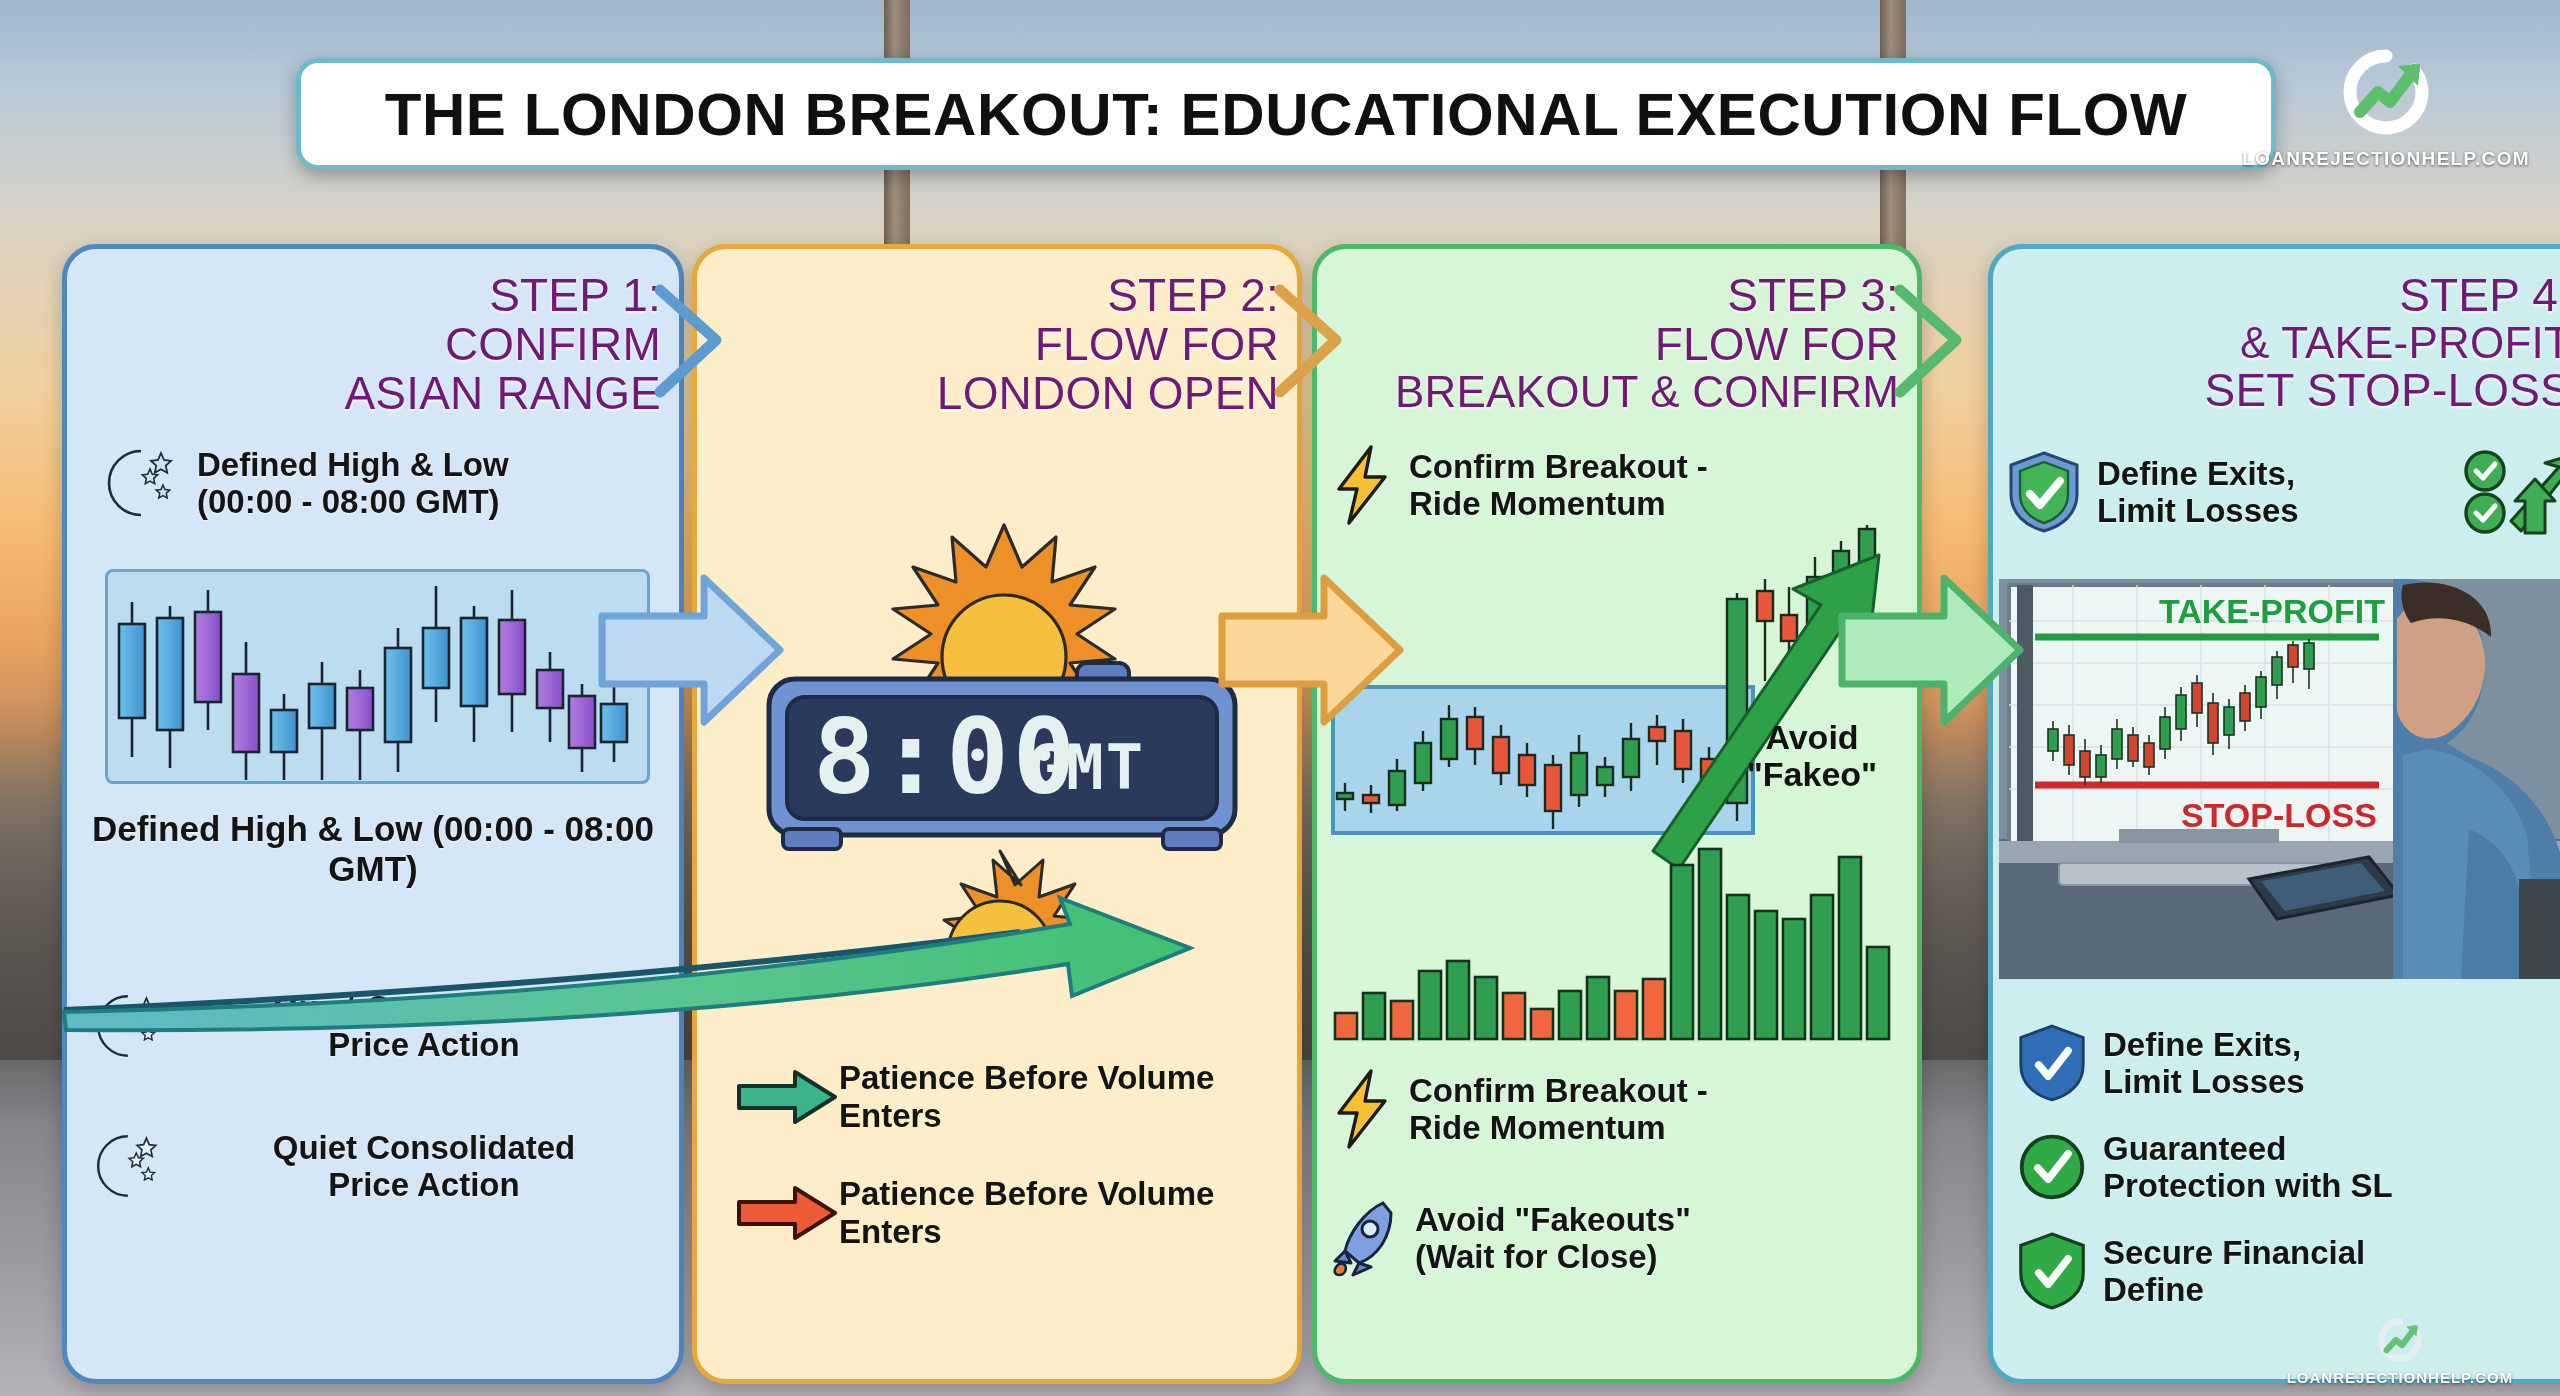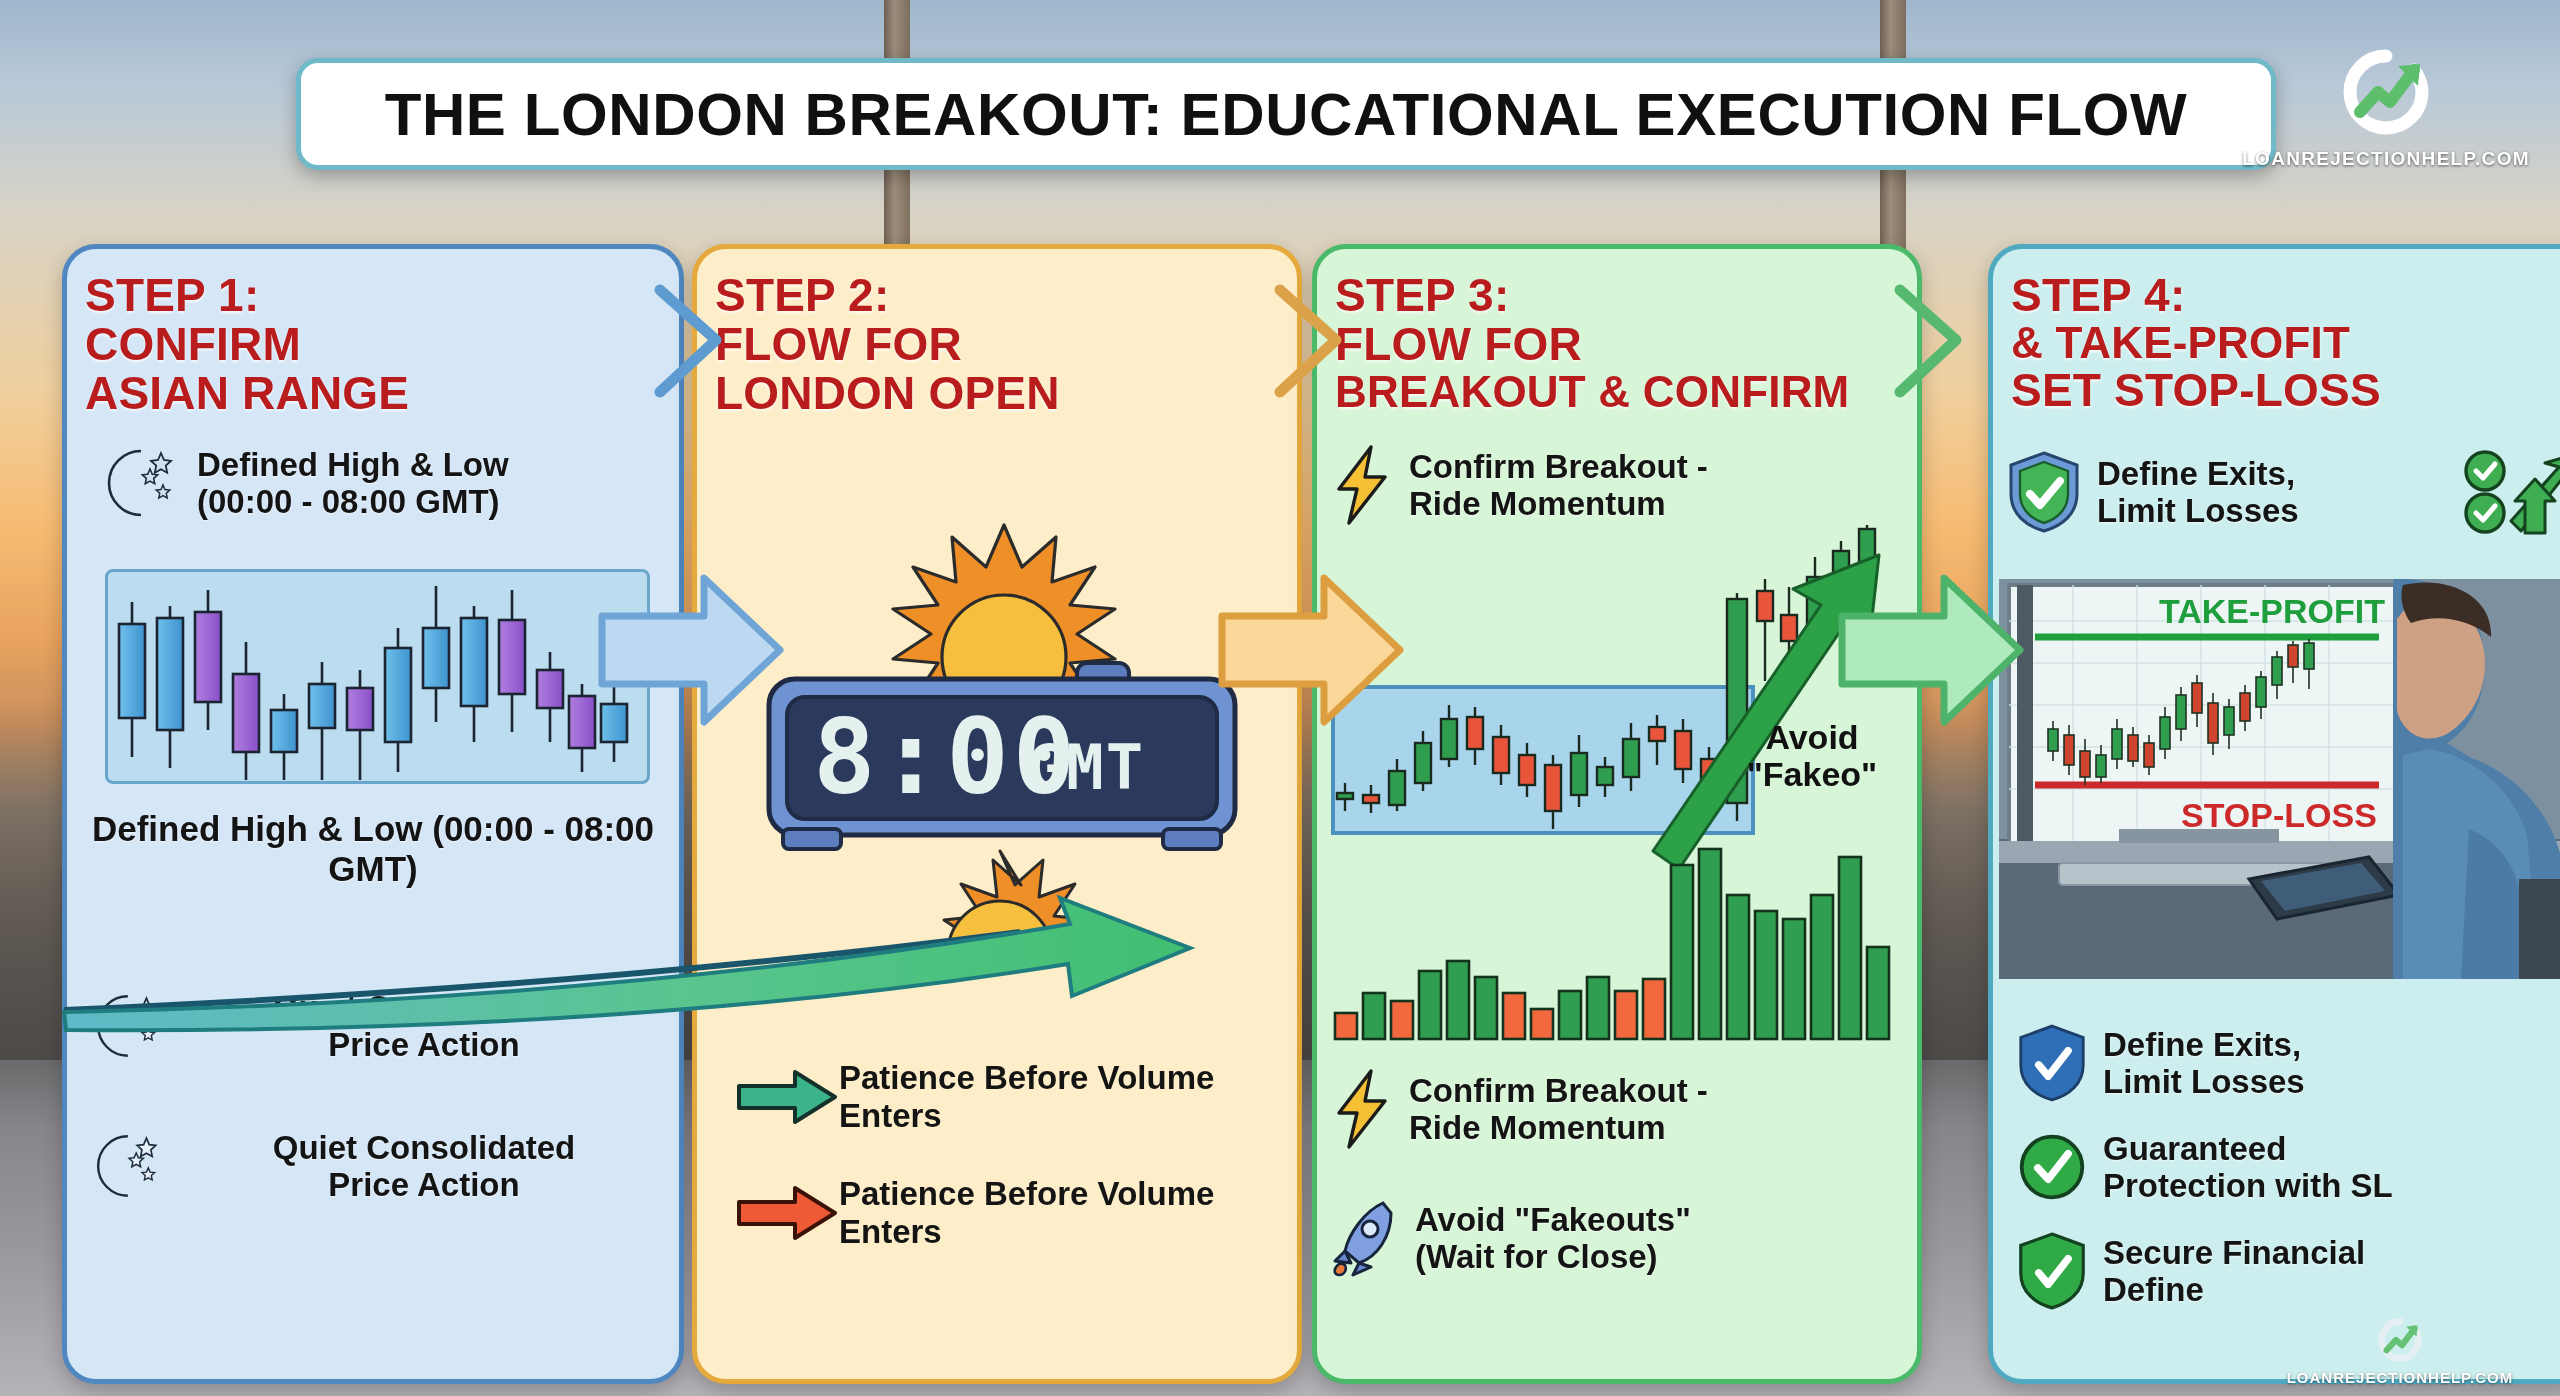--- a/index.html
+++ b/index.html
@@ -69,21 +69,21 @@
     box-shadow: 0 7px 20px rgba(0,0,0,.22);
     padding: 22px 18px 10px 18px;
     overflow: hidden;
   }
   #panel-1 { left: 62px;   width: 622px; background: #d5e6f7; border-color: #4f87c0; }
   #panel-2 { left: 692px;  width: 610px; background: #fdeec9; border-color: #e6a93c; }
   #panel-3 { left: 1312px; width: 610px; background: #d7f5d7; border-color: #4bb96a; }
   #panel-4 { left: 1988px; width: 606px; background: #cdeeee; border-color: #4fa9c0; }
 
   .panel-title {
-    text-align: left; font-weight: bold; color: #b91c1c;
+    text-align: right; font-weight: normal; color: #701a75;
     font-size: 46px; line-height: 1.06; letter-spacing: .2px;
     text-shadow: 0 2px 3px rgba(255,255,255,.8);
   }
   .panel-title .ln { display: block; white-space: nowrap; }
   #panel-3 .panel-title .ln:nth-child(3),
   #panel-4 .panel-title .ln:nth-child(2) { font-size: 44px; }
 
   
   .bullet { display: flex; align-items: center; gap: 16px; }
   .bullet .icon { flex: 0 0 auto; display: block; }

